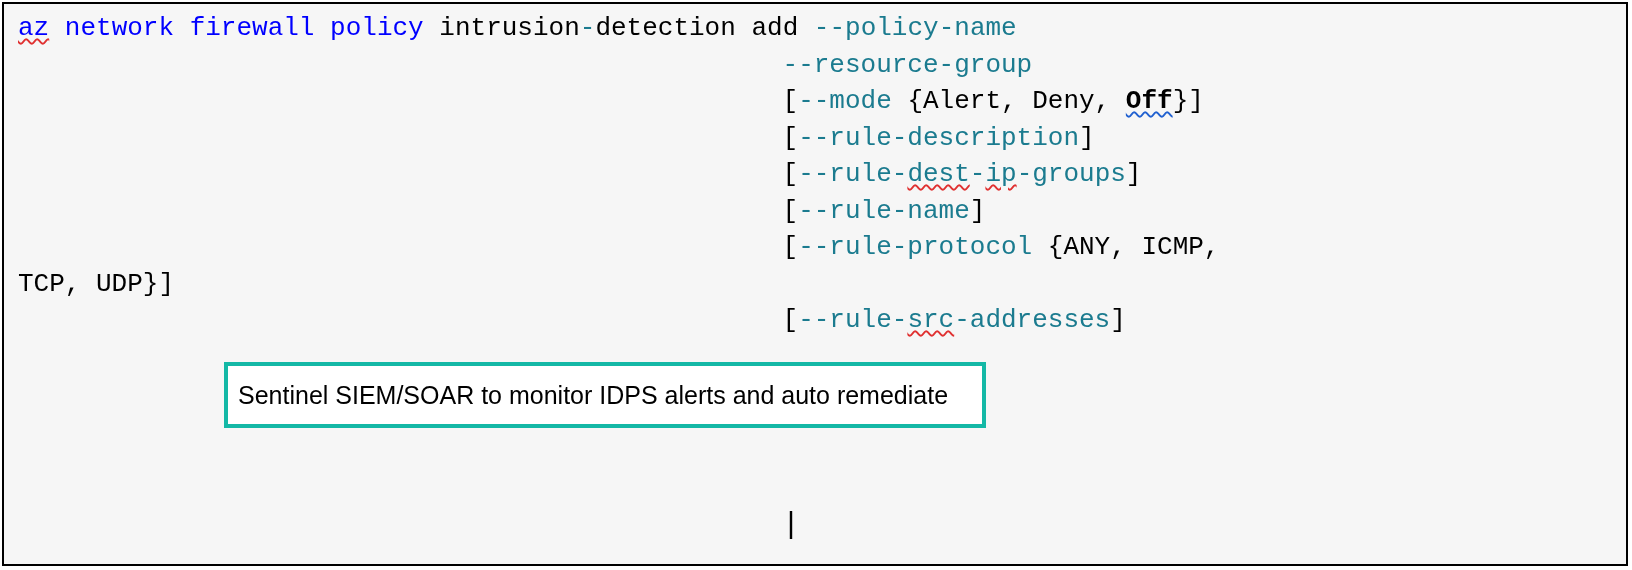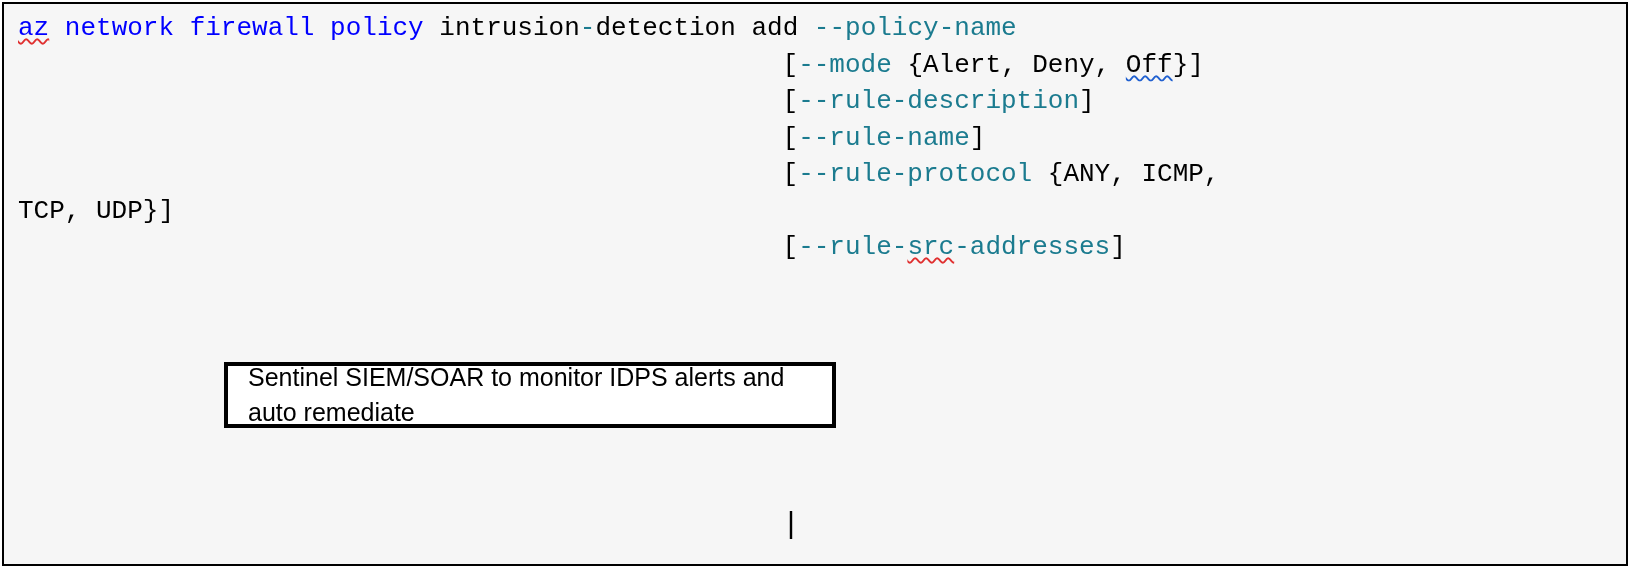--- a/index.html
+++ b/index.html
@@ -37,59 +37,62 @@
     .tok-bracket { color: #000; }
     .squiggle-red {
       text-decoration: underline wavy #e03030;
       text-decoration-thickness: 2px;
       text-underline-offset: 3px;
     }
     .squiggle-blue {
       text-decoration: underline wavy #2060d0;
       text-decoration-thickness: 2px;
       text-underline-offset: 3px;
+      font-weight: bold;
     }
     .callout {
       position: absolute;
       left: 220px;
       top: 358px;
-      width: 612px;
+      width: 762px;
       height: 66px;
-      border: 4px solid #000000;
+      border: 4px solid #14b8a6;
       background: #ffffff;
       z-index: 10;
       display: flex;
       align-items: center;
-      padding-left: 20px;
+      padding-left: 10px;
       font-family: 'Segoe UI', Arial, sans-serif;
       font-size: 25px;
       color: #000;
     }
     .cursor-mark {
       position: absolute;
       left: 778px;
       top: 500px;
       color: #000;
       font-size: 30px;
     }
     .pad { display: inline-block; }
   </style>
 </head>
 <body>
 
 <div class="code-container">
 
   <div class="line"><span class="tok-blue squiggle-red">az</span><span> </span><span class="tok-blue">network</span><span> </span><span class="tok-blue">firewall</span><span> </span><span class="tok-blue">policy</span><span> </span><span class="tok-black">intrusion</span><span class="tok-teal">-</span><span class="tok-black">detection</span><span> </span><span class="tok-black">add</span><span> </span><span class="tok-teal">--</span><span class="tok-teal">policy-name</span></div>
 
+  <div class="line"><span class="pad">                                                 </span><span class="tok-teal">--</span><span class="tok-teal">resource-group</span></div>
 
   <div class="line"><span class="pad">                                                 </span><span class="tok-bracket">[</span><span class="tok-teal">--</span><span class="tok-teal">mode</span><span class="tok-black"> {Alert, Deny, </span><span class="tok-black squiggle-blue">Off</span><span class="tok-black">}</span><span class="tok-bracket">]</span></div>
 
   <div class="line"><span class="pad">                                                 </span><span class="tok-bracket">[</span><span class="tok-teal">--</span><span class="tok-teal">rule-description</span><span class="tok-bracket">]</span></div>
 
 
+  <div class="line"><span class="pad">                                                 </span><span class="tok-bracket">[</span><span class="tok-teal">--</span><span class="tok-teal">rule-</span><span class="tok-teal squiggle-red">dest</span><span class="tok-teal">-</span><span class="tok-teal squiggle-red">ip</span><span class="tok-teal">-groups</span><span class="tok-bracket">]</span></div>
 
 
   <div class="line"><span class="pad">                                                 </span><span class="tok-bracket">[</span><span class="tok-teal">--</span><span class="tok-teal">rule-name</span><span class="tok-bracket">]</span></div>
 
   <div class="line"><span class="pad">                                                 </span><span class="tok-bracket">[</span><span class="tok-teal">--</span><span class="tok-teal">rule-protocol</span><span class="tok-black"> {ANY, ICMP,</span></div>
 
   <div class="line"><span class="tok-black">TCP, UDP}</span><span class="tok-bracket">]</span></div>
 
   <div class="line"><span class="pad">                                                 </span><span class="tok-bracket">[</span><span class="tok-teal">--</span><span class="tok-teal">rule-</span><span class="tok-teal squiggle-red">src</span><span class="tok-teal">-addresses</span><span class="tok-bracket">]</span></div>
 

